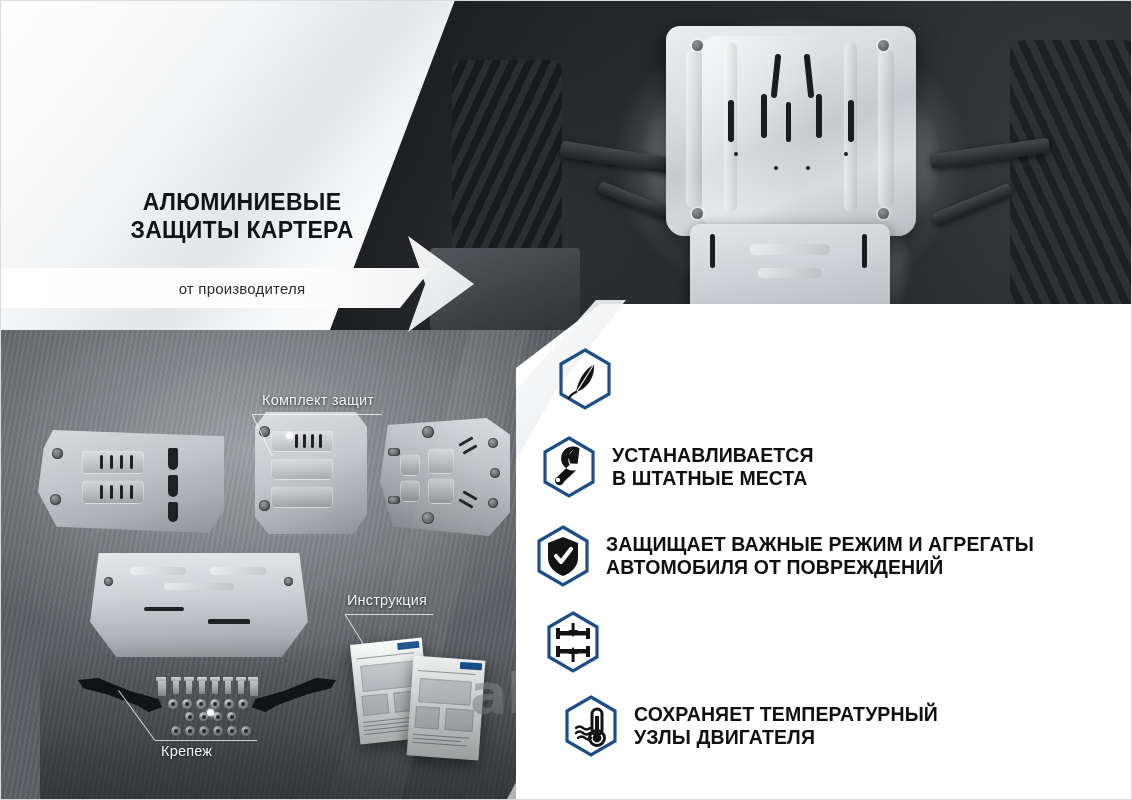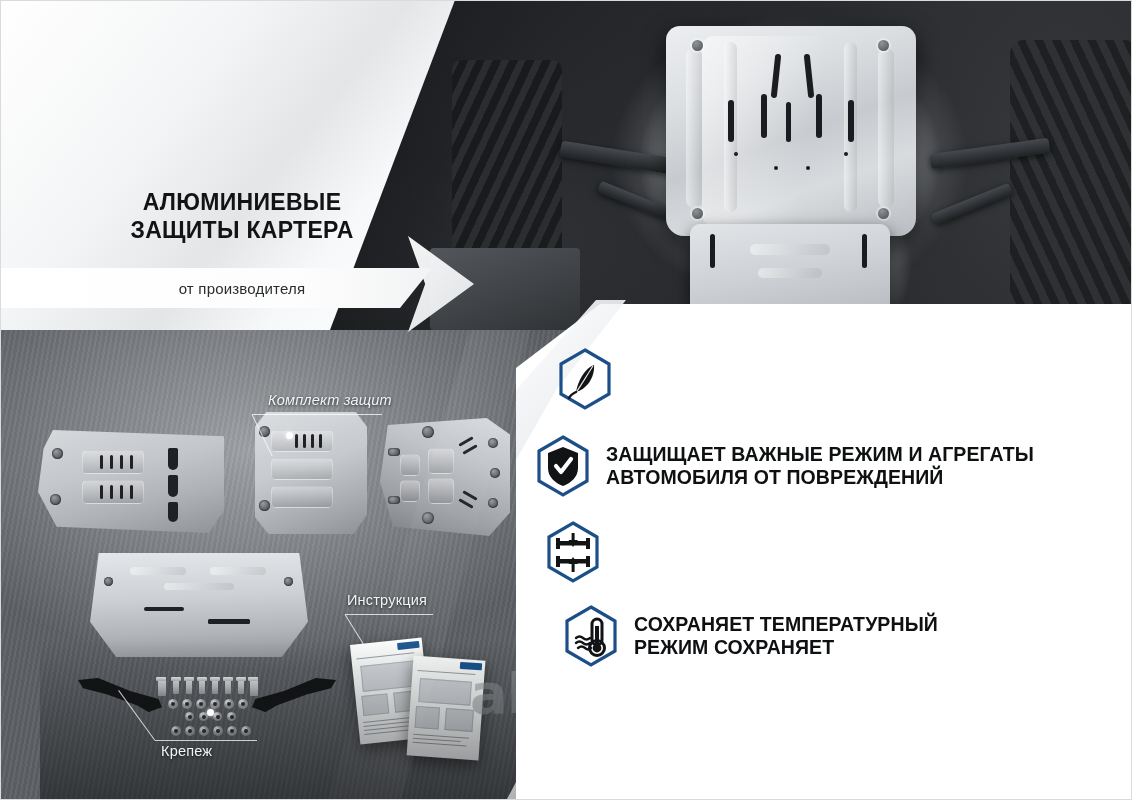--- a/index.html
+++ b/index.html
@@ -453,20 +453,31 @@
       <div class="b-icon">
         <svg viewBox="0 0 58 64" width="58" height="64">
           <polygon points="29,3 53,17 53,47 29,61 5,47 5,17" fill="none" stroke="#1c4f87" stroke-width="3.2"></polygon>
           <path d="M38 18 C 39 30, 31 42, 20 45 C 22 34, 28 22, 38 18 Z" fill="#111315"></path>
           <path d="M20 45 C 16 47, 14 49, 13 51" stroke="#111315" stroke-width="2.4" fill="none" stroke-linecap="round"></path>
           <path d="M37 19 C 31 28, 26 37, 21 44" stroke="#e9ebed" stroke-width="1.1" fill="none"></path>
         </svg>
       </div>
     </div>
 
+    <div class="benefit" style="height:90px;margin-left:-16px;">
+      <div class="b-icon">
+        <svg viewBox="0 0 58 64" width="58" height="64">
+          <polygon points="29,3 53,17 53,47 29,61 5,47 5,17" fill="none" stroke="#1c4f87" stroke-width="3.2"></polygon>
+          <path d="M42 15 a12 12 0 1 0 -6 21 l-14 10 a4.6 4.6 0 1 1 -5.6 -6.2 l13.6 -10 a12 12 0 0 1 6 -14.8 l-6.4 6.6 1.2 7.2 7.2 1.2 z" fill="#111315" transform="rotate(-8 29 32)"></path>
+          <circle cx="18" cy="45" r="2.2" fill="#ffffff"></circle>
+        </svg>
+      </div>
+      <div class="b-text">УСТАНАВЛИВАЕТСЯ
+В ШТАТНЫЕ МЕСТА</div>
+    </div>
 
     <div class="benefit" style="height:88px;margin-left:-22px;">
       <div class="b-icon">
         <svg viewBox="0 0 58 64" width="58" height="64">
           <polygon points="29,3 53,17 53,47 29,61 5,47 5,17" fill="none" stroke="#1c4f87" stroke-width="3.2"></polygon>
           <path d="M29 13 L44 19 V34 C44 43 37 49 29 52 C21 49 14 43 14 34 V19 Z" fill="#111315"></path>
           <path d="M22 32 l5 6 10 -13" stroke="#ffffff" stroke-width="4.2" fill="none" stroke-linecap="round" stroke-linejoin="round"></path>
         </svg>
       </div>
       <div class="b-text">ЗАЩИЩАЕТ ВАЖНЫЕ РЕЖИМ И АГРЕГАТЫ
@@ -498,25 +509,25 @@
           <rect x="30" y="15" width="10" height="26" rx="5" fill="none" stroke="#111315" stroke-width="3"></rect>
           <circle cx="35" cy="44" r="7.5" fill="none" stroke="#111315" stroke-width="3"></circle>
           <rect x="33" y="22" width="4" height="22" fill="#111315"></rect>
           <circle cx="35" cy="44" r="4.4" fill="#111315"></circle>
           <path d="M14 34 q3.5 -3 7 0 t7 0" stroke="#111315" stroke-width="2.4" fill="none" stroke-linecap="round"></path>
           <path d="M14 39 q3.5 -3 7 0 t7 0" stroke="#111315" stroke-width="2.4" fill="none" stroke-linecap="round"></path>
           <path d="M16 44 q3.5 -3 7 0 t6 0" stroke="#111315" stroke-width="2.4" fill="none" stroke-linecap="round"></path>
         </svg>
       </div>
       <div class="b-text">СОХРАНЯЕТ ТЕМПЕРАТУРНЫЙ
-РЕЖИМ СОХРАНЯЕТ</div>
-    </div>
-  </div>
-
-  <div class="callout" style="left:268px;top:392px;font-style:italic;">Комплект защит</div>
+УЗЛЫ ДВИГАТЕЛЯ</div>
+    </div>
+  </div>
+
+  <div class="callout" style="left:262px;top:392px;">Комплект защит</div>
   <div class="lead" style="left:252px;top:414px;width:130px;"></div>
   <div class="lead diag" style="left:252px;top:414px;width:46px;transform:rotate(64deg);"></div>
   <div class="dot-mark" style="left:286px;top:432px;"></div>
 
   <div class="callout" style="left:347px;top:592px;">Инструкция</div>
   <div class="lead" style="left:345px;top:614px;width:88px;"></div>
   <div class="lead diag" style="left:345px;top:614px;width:40px;transform:rotate(58deg);"></div>
 
   <div class="callout" style="left:161px;top:743px;">Крепеж</div>
   <div class="lead" style="left:155px;top:740px;width:102px;"></div>

